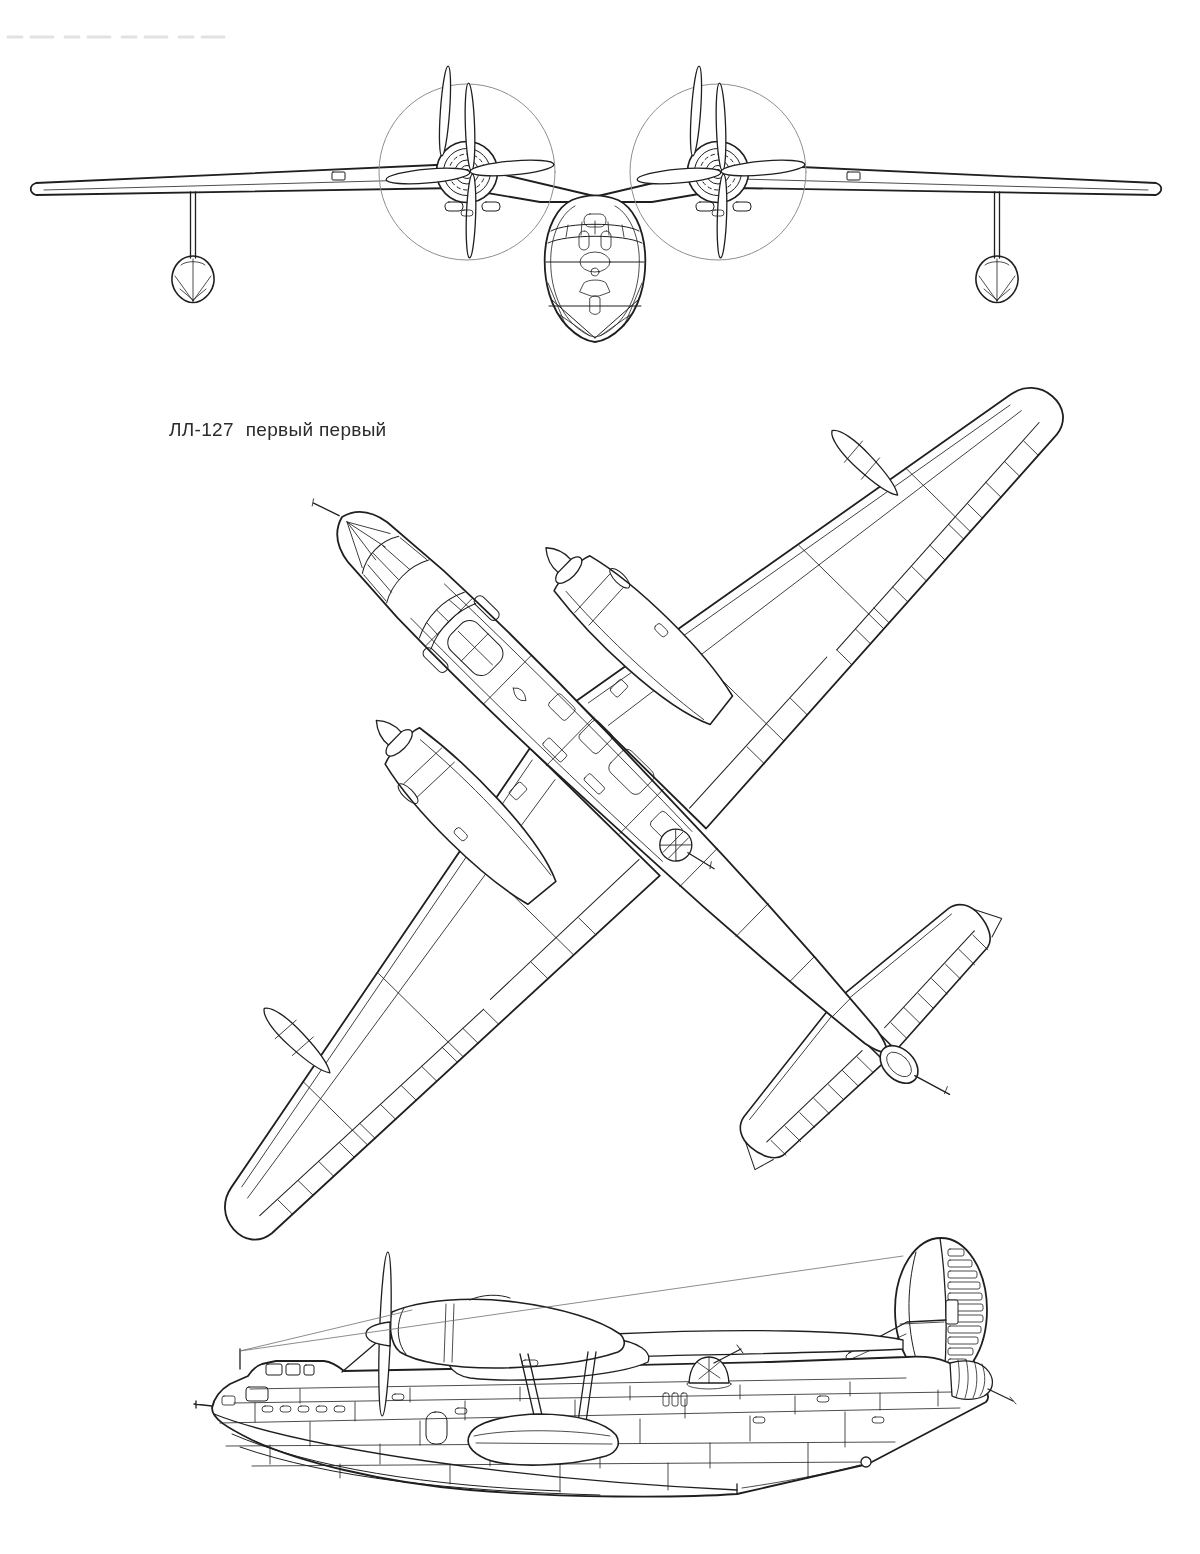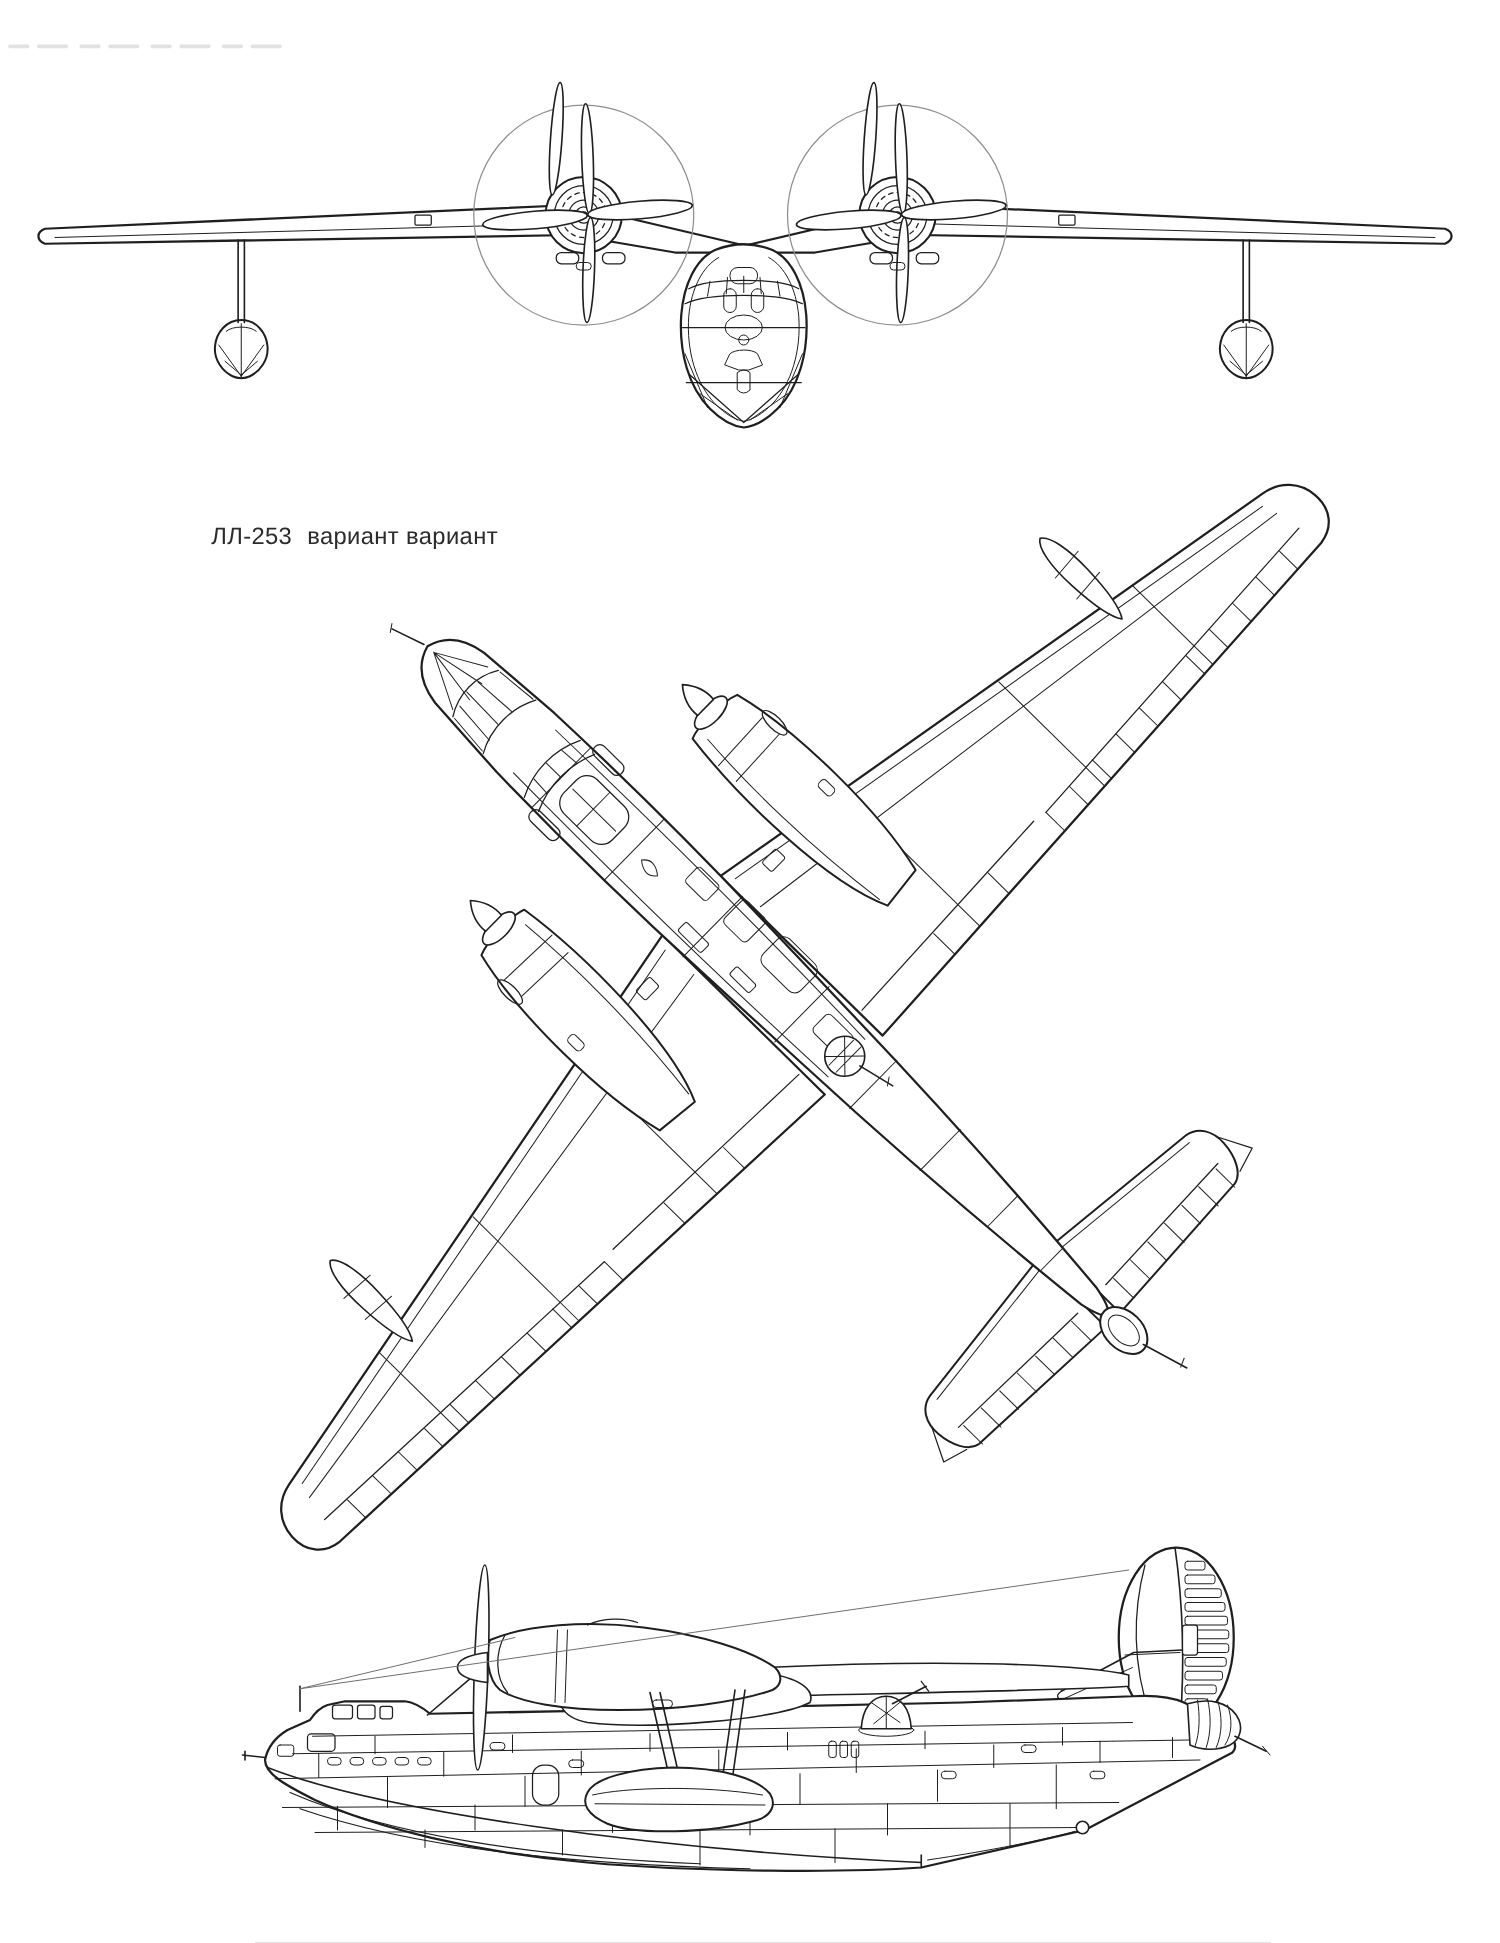--- a/index.html
+++ b/index.html
@@ -20,21 +20,21 @@
   svg .lt{stroke:#8f8f8f;stroke-width:1;}
   svg .wire{stroke:#6f6f6f;stroke-width:.8;}
   svg .artifact{stroke:#e2e2e2;stroke-width:3;stroke-dasharray:14 9 22 12;}
 </style>
 </head>
 <body>
 
 <div class="sheet">
 
   <div class="caption">
-    <span class="model">ЛЛ-253</span><span class="variant">вариант вариант</span>
+    <span class="model">ЛЛ-127</span><span class="variant">первый первый</span>
   </div>
 
   <svg class="art" width="1200" height="1554" viewBox="0 0 1200 1554">
 
     <defs>
 
       <g id="fv-engine">
         <circle class="ln lt" cx="467" cy="172" r="88"></circle>
         <circle class="ln fw w16" cx="467" cy="172" r="30.5"></circle>
         <circle class="ln w10" cx="467" cy="172" r="23.5"></circle>

